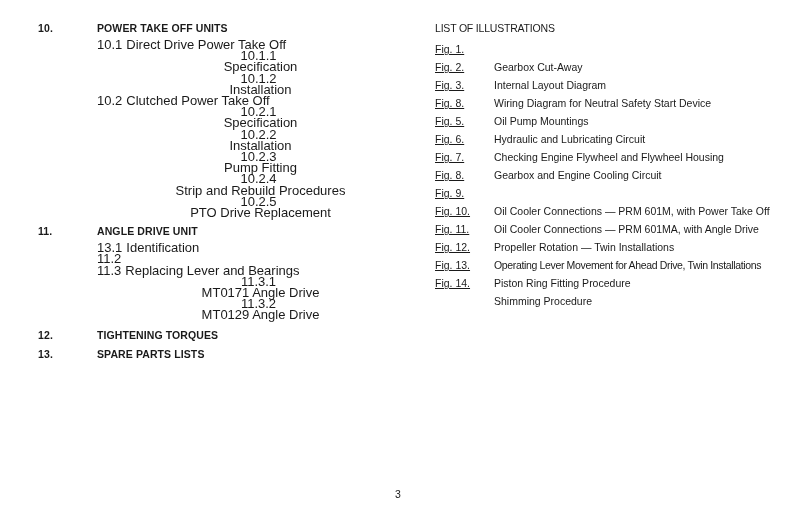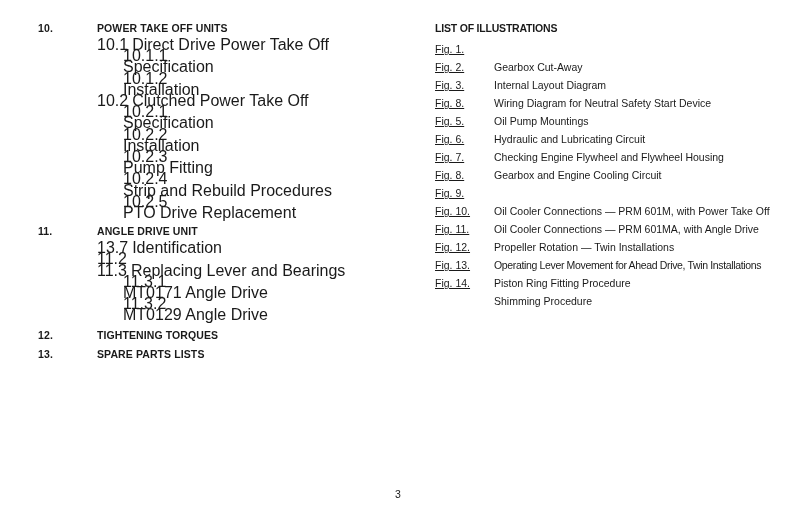--- a/index.html
+++ b/index.html
@@ -41,22 +41,23 @@
     .sec-num {
       width: 59px;
       flex: none;
     }
     .sec-title {
       flex: none;
     }
     .sub-list {
       margin-left: 59px;
       padding-top: 5px;
-      font-size: 16px;
+      font-size: 13px;
       line-height: 11.2px;
+      text-align: center;
     }
     .sub-item {
       display: flex;
       white-space: nowrap;
     }
     .sub-item.lvl2 {
       padding-left: 26px;
       flex-direction: column;
     }
     .sub-num {
@@ -69,21 +70,21 @@
     #sec-13 { margin-top: 5px; }
 
     
     .illus {
       position: absolute;
       left: 435px;
       top: 21px;
       width: 360px;
     }
     .illus-title {
-      font-weight: bold;
+      font-weight: normal;
       font-size: 10.5px;
       height: 14px;
       line-height: 14px;
       letter-spacing: -0.2px;
       margin-bottom: 5px;
     }
     .fig-row {
       display: flex;
       height: 18px;
       align-items: center;
@@ -159,21 +160,21 @@
       </div>
     </div>
 
     <div class="section" id="sec-11">
       <div class="sec-head">
         <span class="sec-num">11.</span>
         <span class="sec-title">ANGLE DRIVE UNIT</span>
       </div>
       <div class="sub-list">
         <div class="sub-item lvl1">
-          <span class="sub-num">13.7</span>
+          <span class="sub-num">13.1</span>
           <span>Identification</span>
         </div>
         <div class="sub-item lvl1">
           <span class="sub-num">11.2</span>
         </div>
         <div class="sub-item lvl1">
           <span class="sub-num">11.3</span>
           <span>Replacing Lever and Bearings</span>
         </div>
         <div class="sub-item lvl2">

